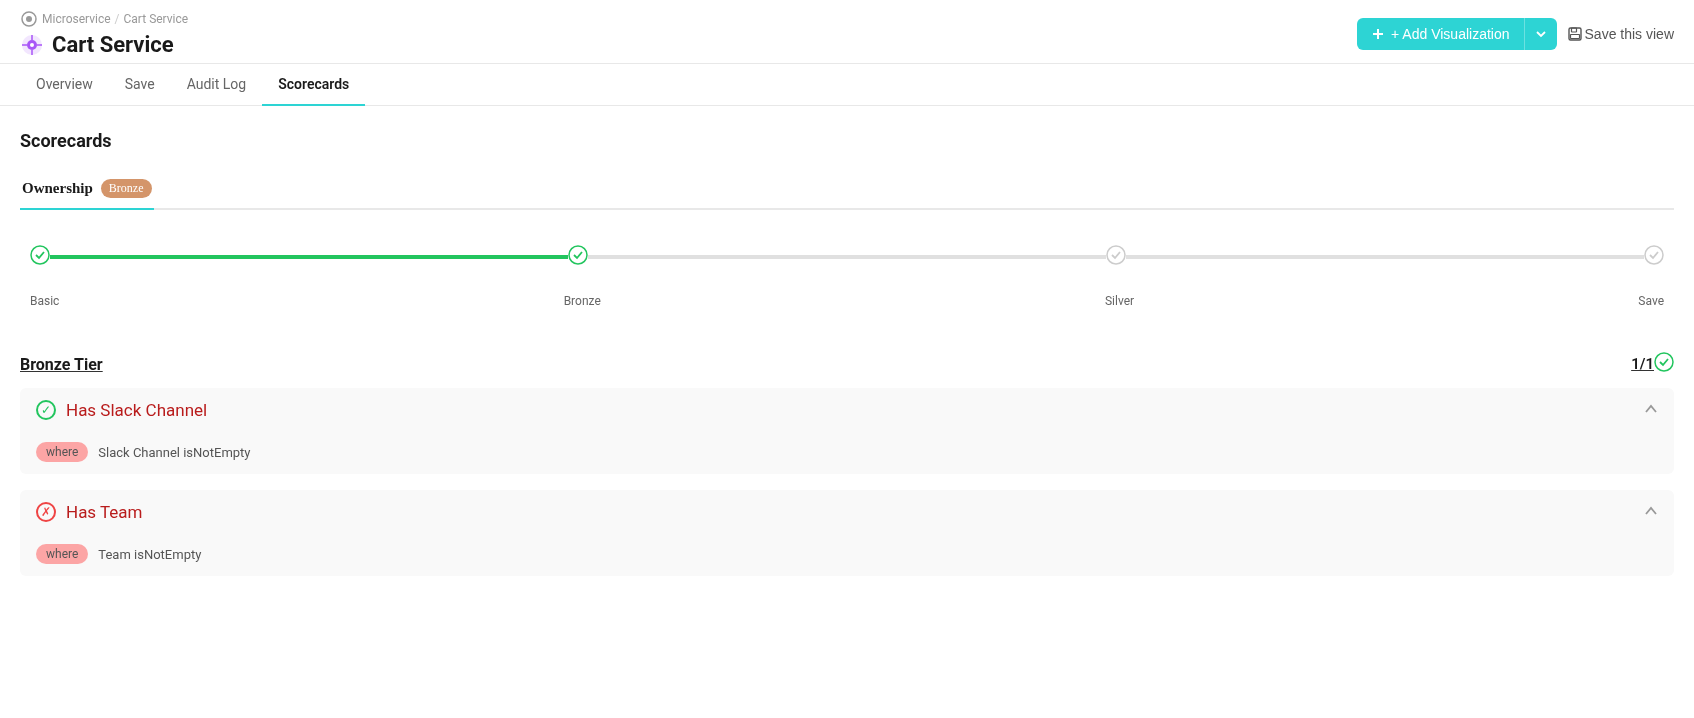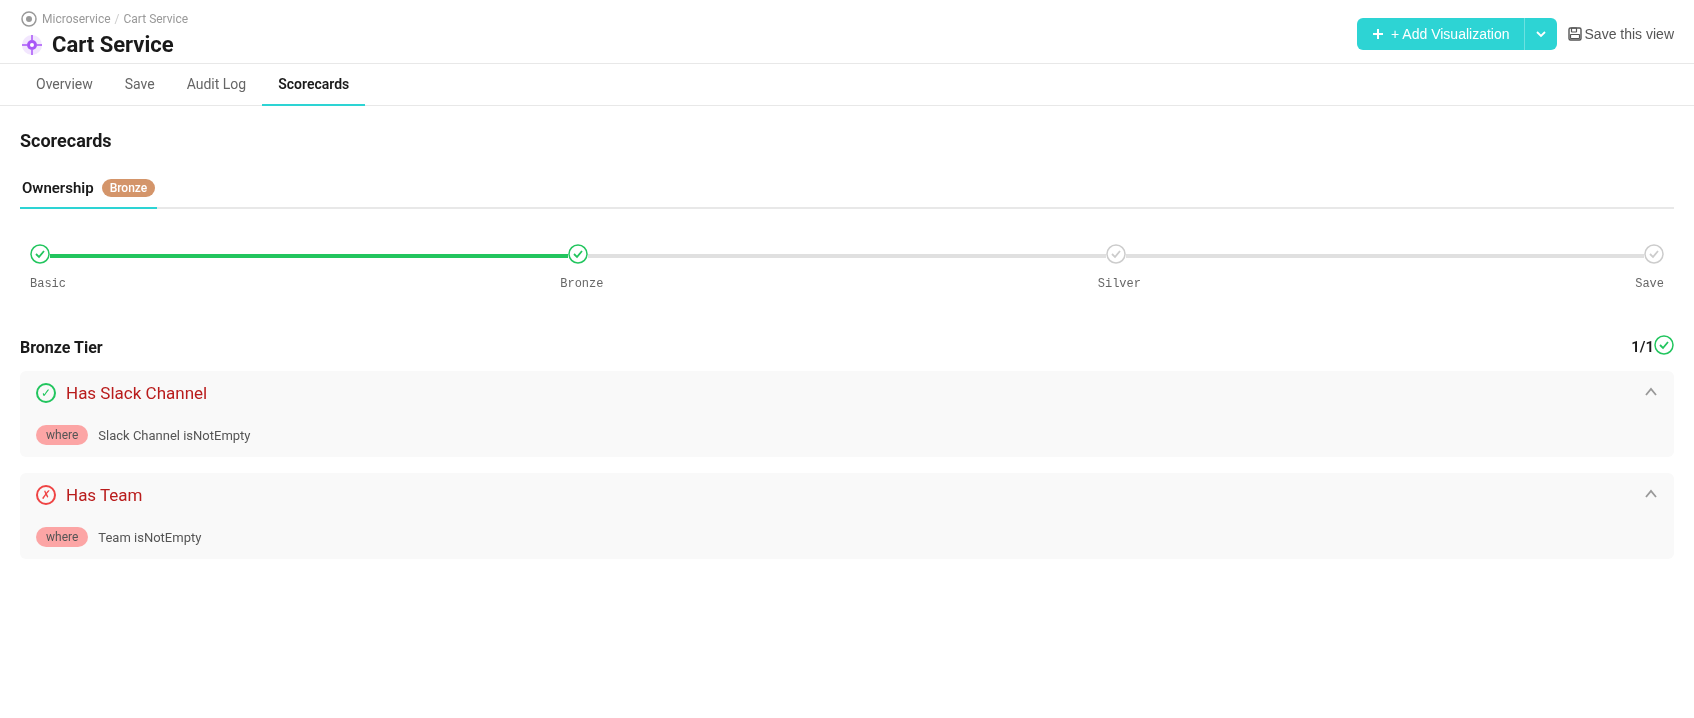--- a/index.html
+++ b/index.html
@@ -135,20 +135,21 @@
       gap: 8px;
       padding: 8px 2px 10px 2px;
       margin-right: 20px;
       cursor: pointer;
       border-bottom: 2px solid transparent;
       margin-bottom: -2px;
     }
 
     .scorecard-tab.active {
       border-bottom: 2px solid #2dd4d4;
+      font-family: Liberation Serif, serif;
     }
 
     .scorecard-tab-label {
       font-size: 15px;
       font-weight: 600;
       color: #1a1a1a;
     }
 
     .badge {
       background: #f5a623;
@@ -218,20 +219,21 @@
     
     .tier-section {
       margin-bottom: 16px;
     }
 
     .tier-header {
       display: flex;
       align-items: center;
       justify-content: space-between;
       padding: 12px 0;
+      text-decoration: underline;
     }
 
     .tier-name {
       font-size: 16px;
       font-weight: 700;
       color: #1a1a1a;
     }
 
     .tier-score {
       display: flex;
@@ -451,21 +453,21 @@
       <div class="tier-node" style="display:flex;flex-direction:column;align-items:center;position:relative;">
         <span class="node-check-gray">
           <svg width="20" height="20" viewBox="0 0 20 20" fill="none">
             <circle cx="10" cy="10" r="9" stroke="#ccc" stroke-width="1.5"></circle>
             <polyline points="6,10 9,13 14,7" stroke="#ccc" stroke-width="1.8" fill="none"></polyline>
           </svg>
         </span>
       </div>
     </div>
 
-    <div style="display:flex;align-items:flex-start;margin-top:6px;font-family:Liberation Mono, monospace;">
+    <div style="display:flex;align-items:flex-start;margin-top:22px;">
       <span class="tier-label-item">Basic</span>
       <span class="tier-label-spacer"></span>
       <span class="tier-label-item">Bronze</span>
       <span class="tier-label-spacer"></span>
       <span class="tier-label-item">Silver</span>
       <span class="tier-label-spacer"></span>
       <span class="tier-label-item">Save</span>
     </div>
   </div>
 

